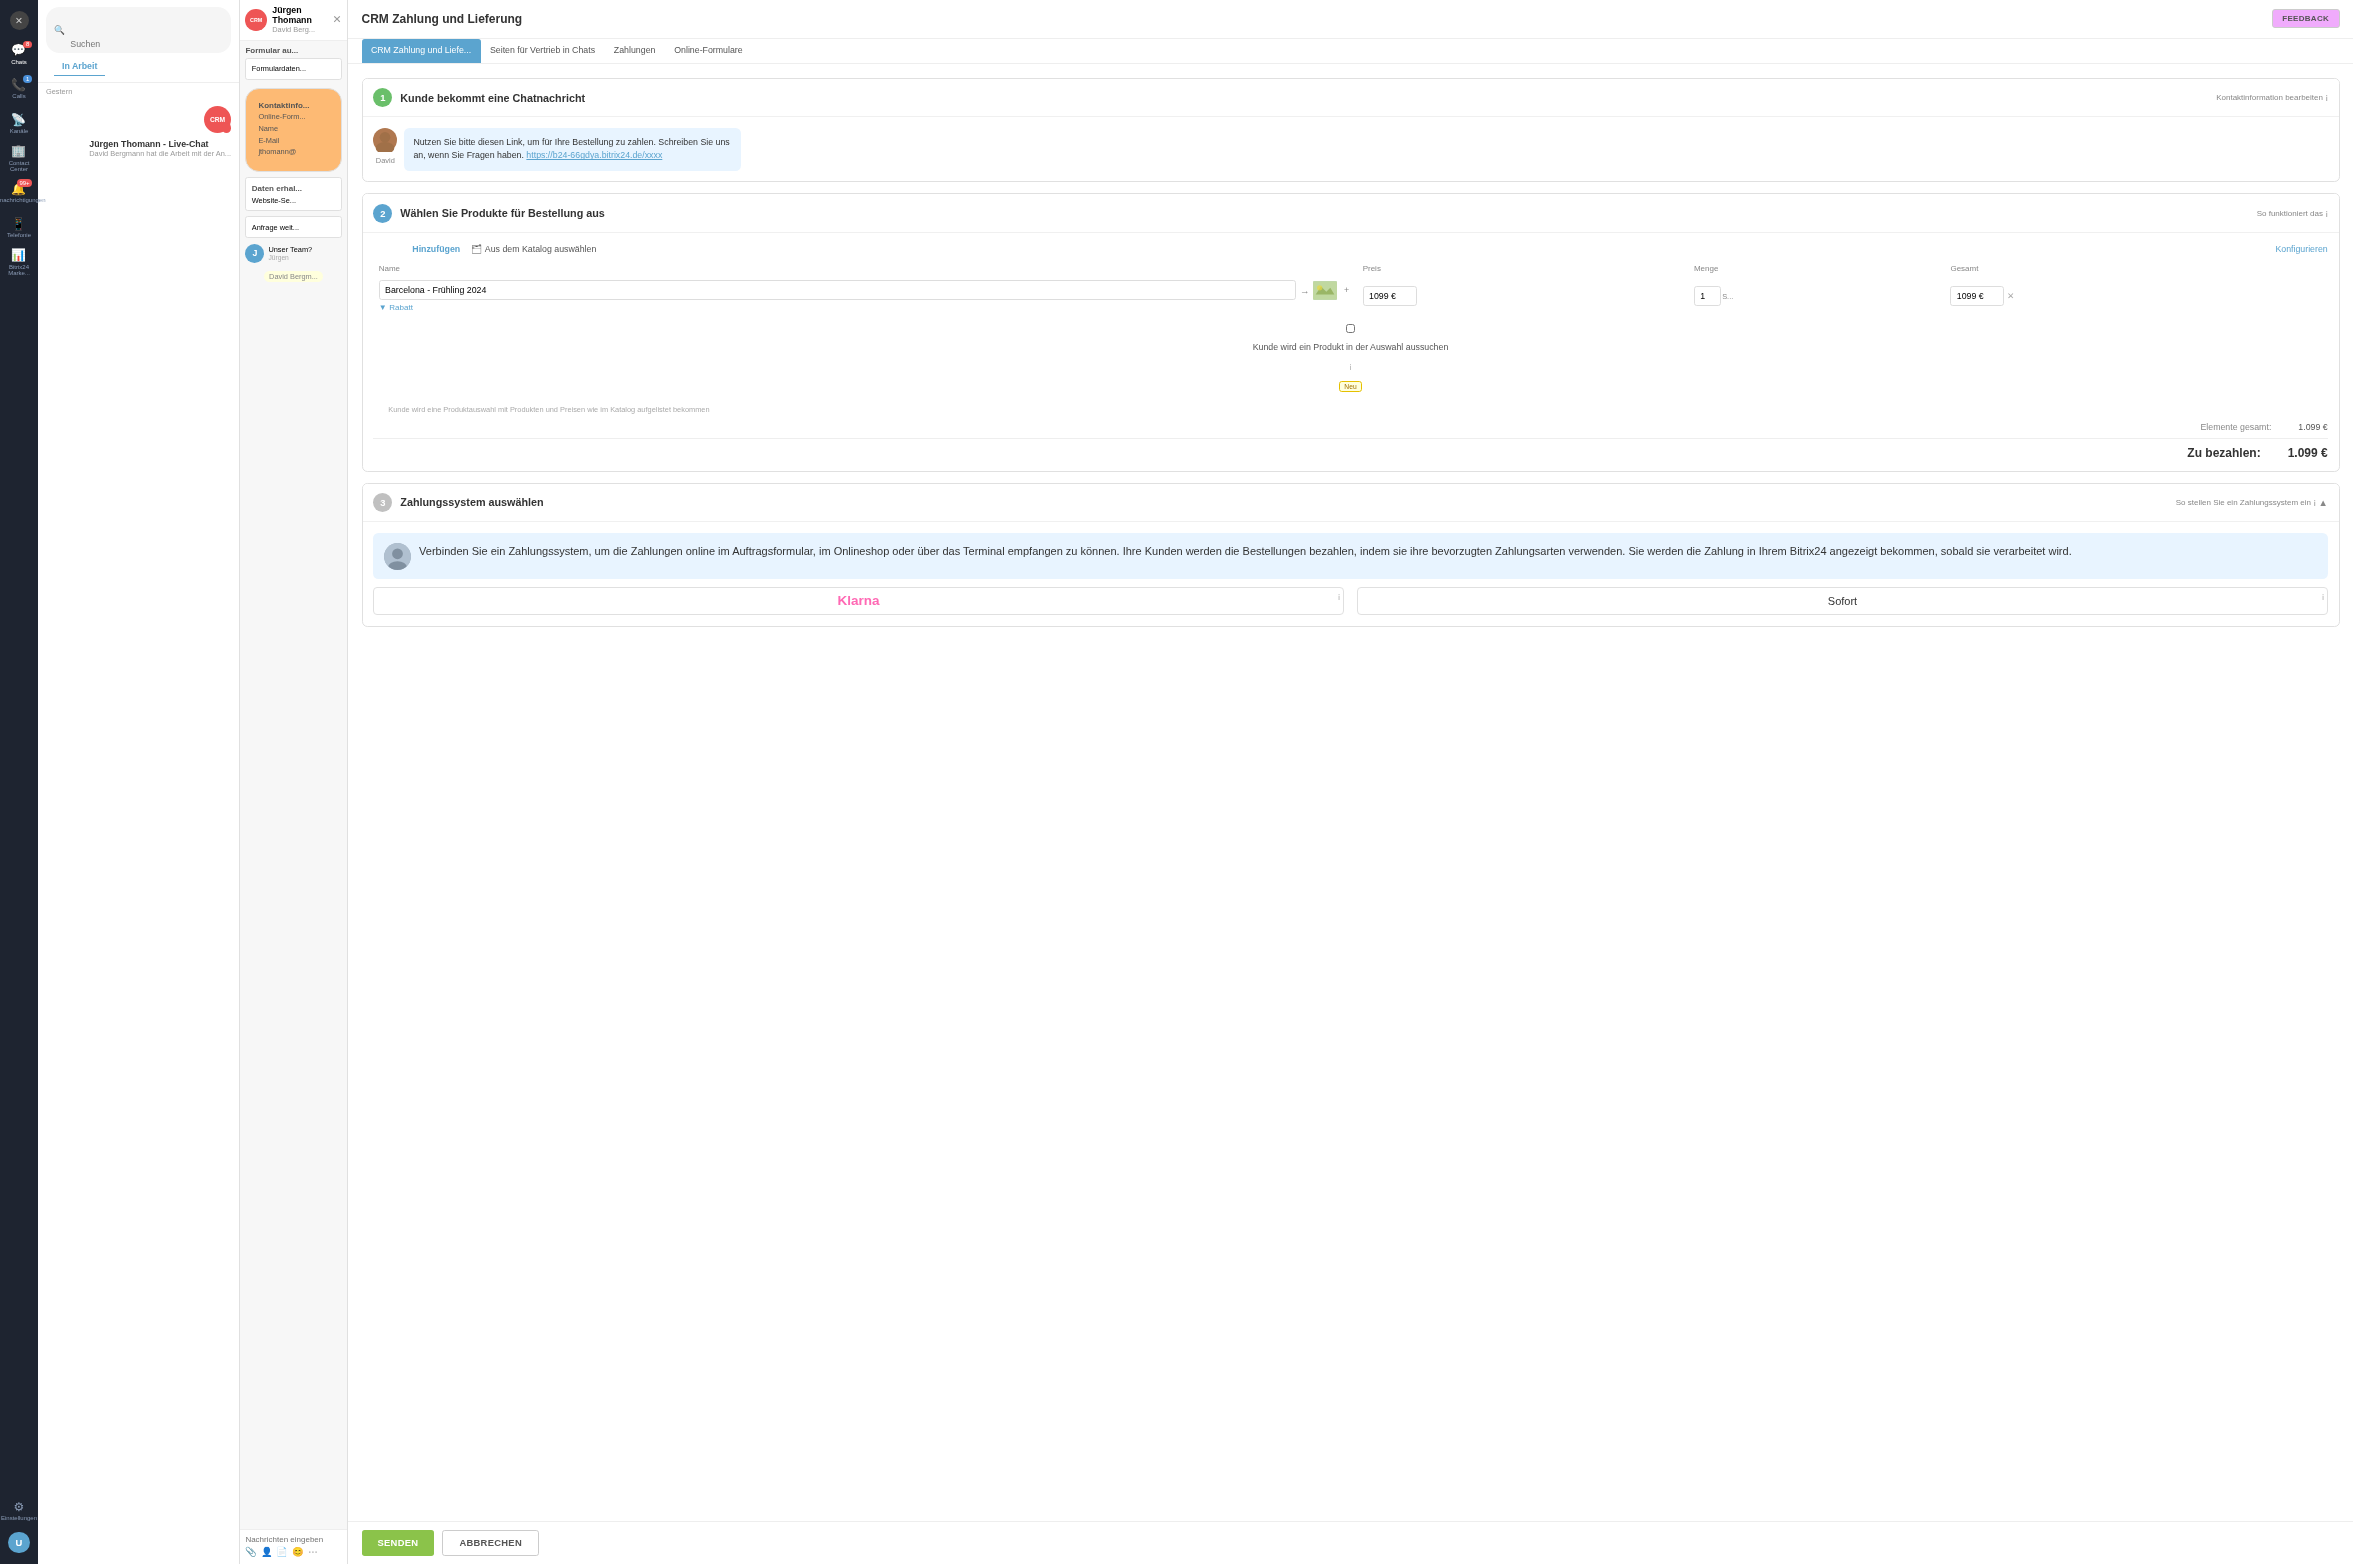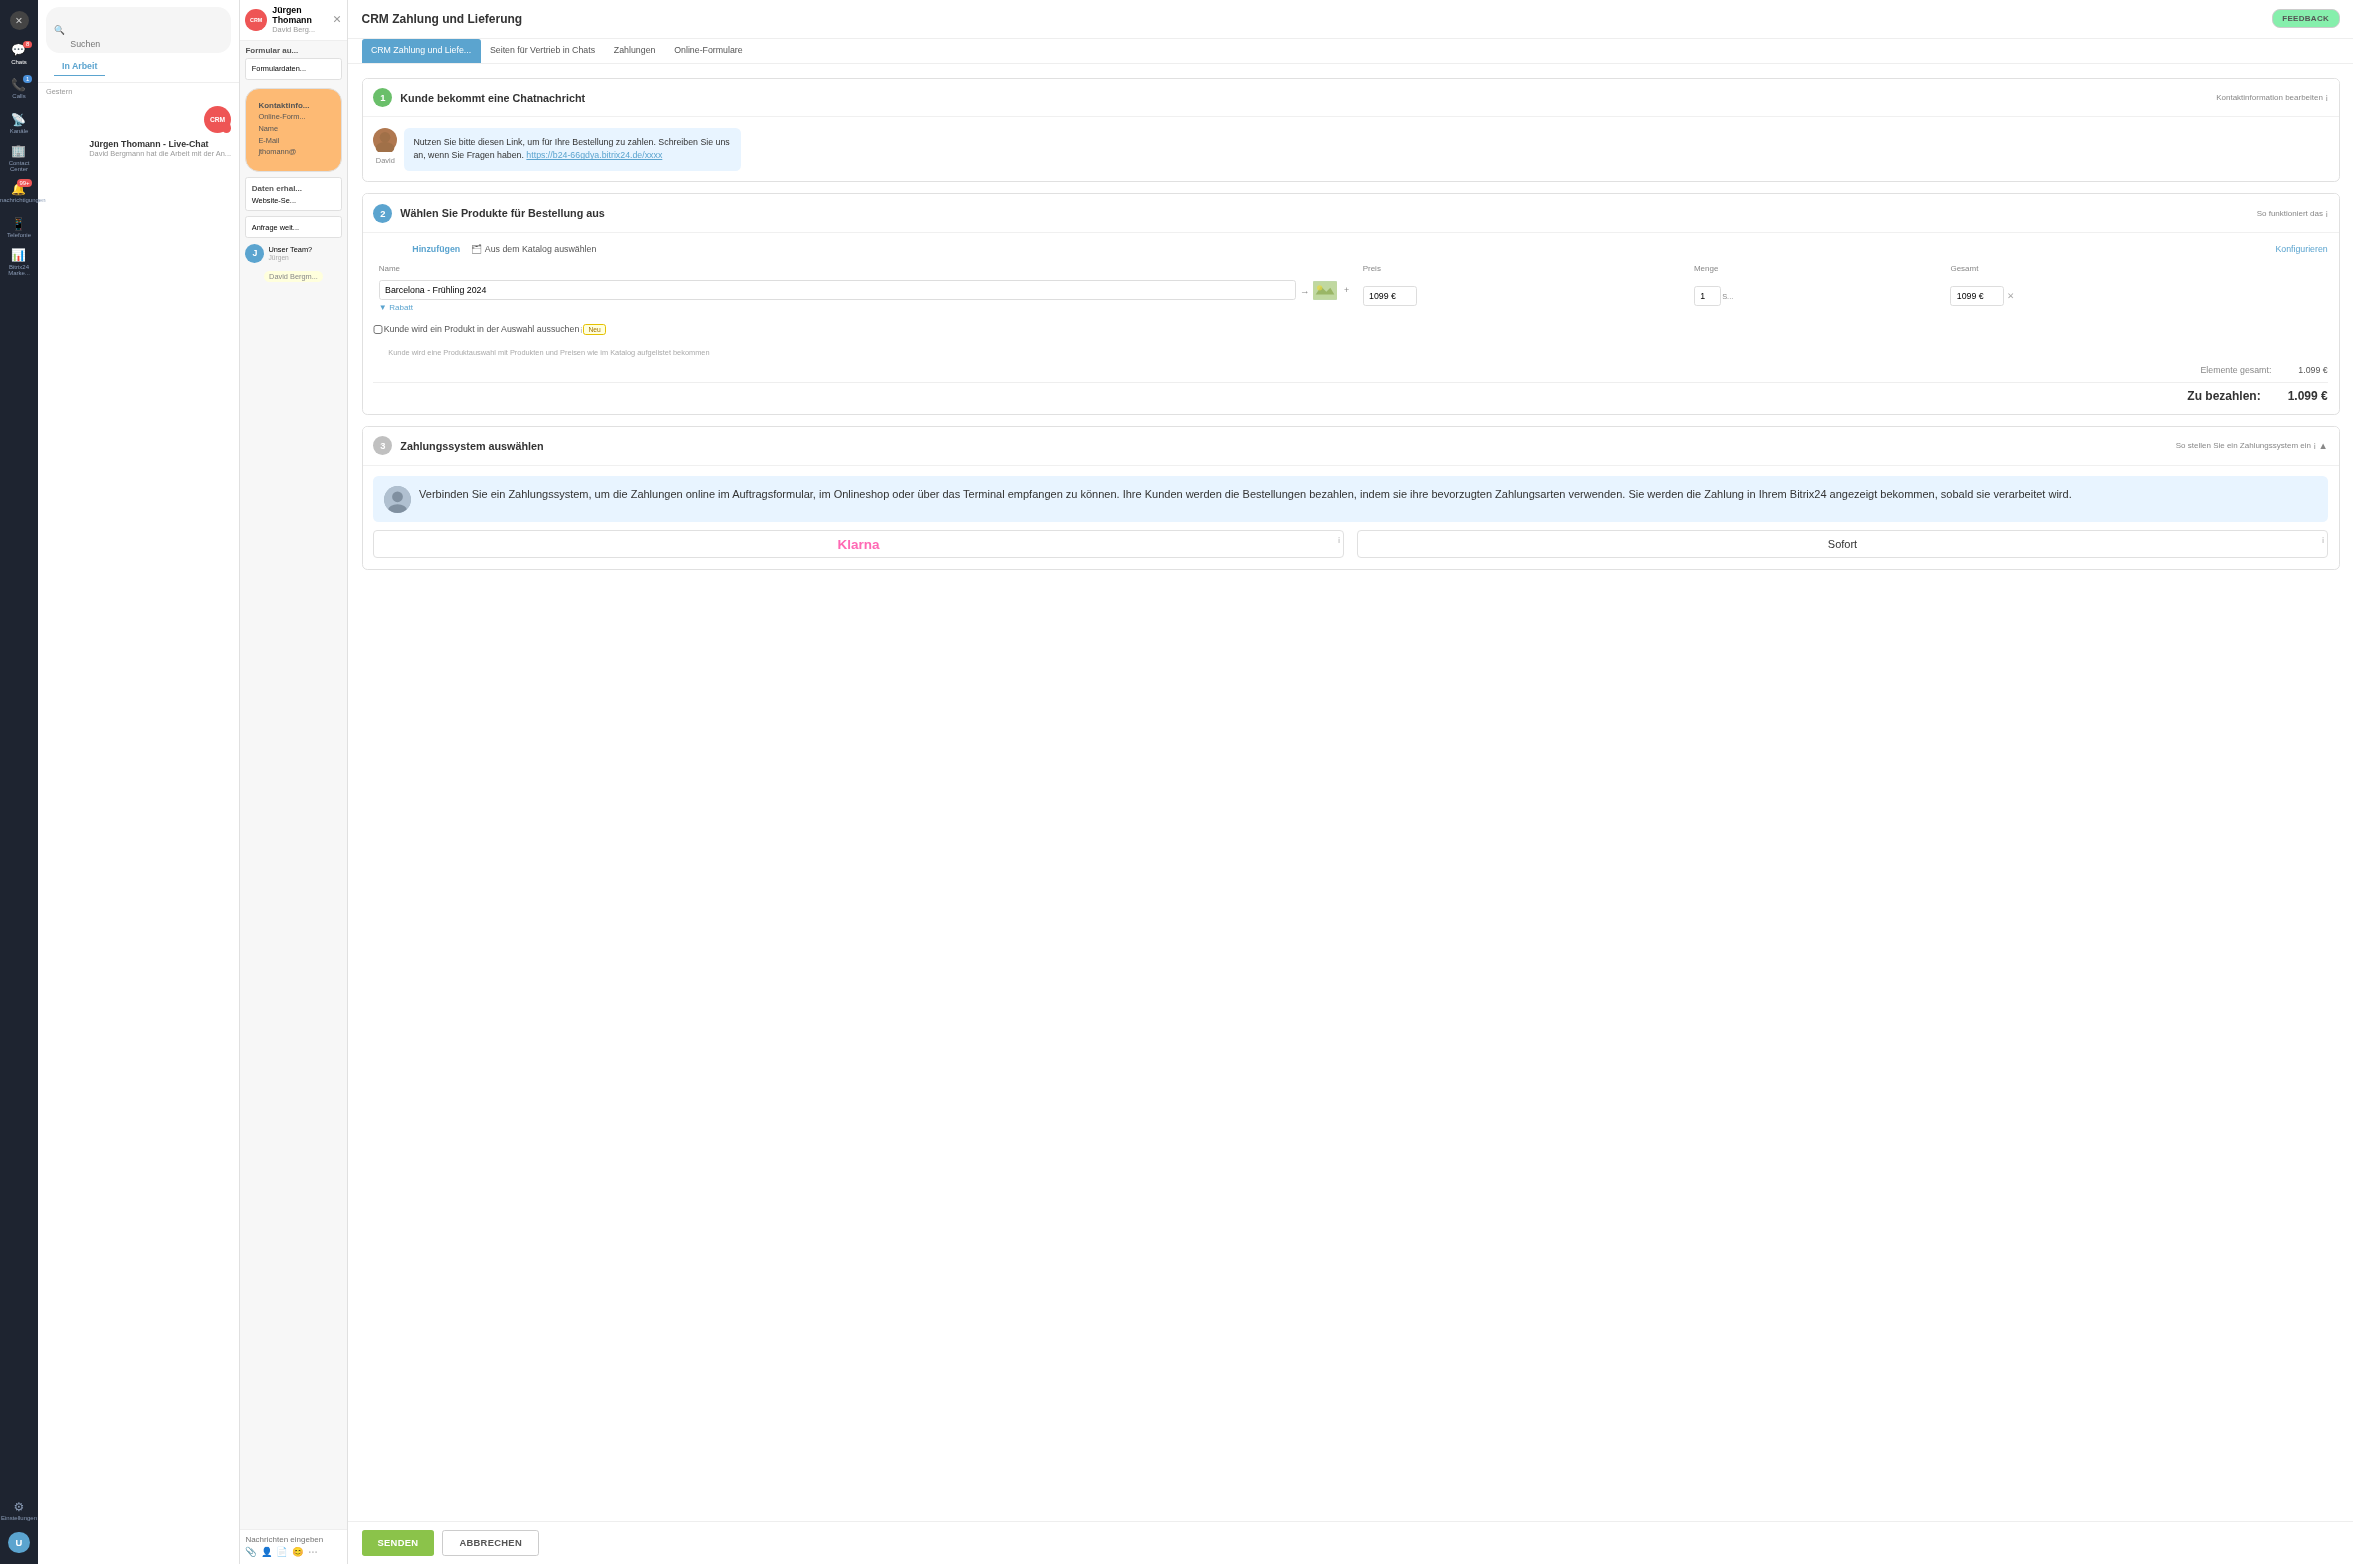--- a/index.html
+++ b/index.html
@@ -49,21 +49,21 @@
     .msg-input-area { padding: 4px 5.4px; border-top: 0.7px solid #eee; background: #fff; }
     .msg-input { width: 100%; border: none; outline: none; font-size: 8px; color: #999; }
     .msg-toolbar { display: flex; gap: 4px; padding: 2.7px 0; }
     .msg-toolbar span { font-size: 9.4px; cursor: pointer; color: #888; }
     .david-label { display: inline-block; background: #ffd; border-radius: 5.4px; padding: 1.3px 5.4px; font-size: 7.4px; color: #888; margin: 2.7px 0; }
 
     
     .crm-panel { flex: 1; background: #fff; display: flex; flex-direction: column; overflow: hidden; }
     .crm-header { display: flex; align-items: center; justify-content: space-between; padding: 9.4px 13.5px; border-bottom: 0.7px solid #eee; }
     .crm-title { font-size: 12px; font-weight: 600; color: #333; }
-    .feedback-btn { border: 0.7px solid #ccc; background: #86efac; padding: 4px 9.4px; border-radius: 8px; font-size: 8px; cursor: pointer; color: #555; font-weight: 600; letter-spacing: 0.3px; }
+    .feedback-btn { border: 0.7px solid #ccc; background: #f0abfc; padding: 4px 9.4px; border-radius: 3px; font-size: 8px; cursor: pointer; color: #555; font-weight: 600; letter-spacing: 0.3px; }
     .crm-nav { display: flex; gap: 0; padding: 0 13.5px; border-bottom: 0.7px solid #eee; }
     .crm-nav-item { padding: 6.7px 9.4px; font-size: 8.8px; cursor: pointer; color: #555; border-bottom: 1.3px solid transparent; white-space: nowrap; }
     .crm-nav-item.active { background: #5ba4cf; color: #fff; border-radius: 2.7px 2.7px 0 0; }
     .crm-body { flex: 1; overflow-y: auto; padding: 13.5px; }
 
     
     .step-section { border: 0.7px solid #e0e0e0; border-radius: 5.4px; margin-bottom: 10.8px; overflow: hidden; }
     .step-header { display: flex; align-items: center; justify-content: space-between; padding: 9.4px 10.8px; background: #fff; }
     .step-header-left { display: flex; align-items: center; gap: 8px; }
     .step-num { width: 19px; height: 19px; border-radius: 50%; display: flex; align-items: center; justify-content: center; font-weight: 700; font-size: 9.4px; color: #fff; }
@@ -95,21 +95,21 @@
     .product-arrow { color: #888; font-size: 9.4px; }
     .product-thumb { width: 24px; height: 19px; background: #c0d8c0; border-radius: 1.3px; display: flex; align-items: center; justify-content: center; font-size: 5.4px; color: #666; }
     .product-plus { color: #888; margin: 0 2.7px; }
     .price-input { width: 54px; border: 0.7px solid #ddd; border-radius: 2.7px; padding: 4px 5.4px; font-size: 8.8px; }
     .qty-input { width: 27px; border: 0.7px solid #ddd; border-radius: 2.7px; padding: 4px 5.4px; font-size: 8.8px; }
     .total-input { width: 54px; border: 0.7px solid #ddd; border-radius: 2.7px; padding: 4px 5.4px; font-size: 8.8px; }
     .discount-row { display: flex; align-items: center; gap: 2.7px; font-size: 8px; color: #5ba4cf; cursor: pointer; margin-top: 2.7px; }
 
     
     .checkbox-area { margin: 8px 0; }
-    .checkbox-row { display: flex; align-items: center; gap: 1px; }
+    .checkbox-row { display: flex; align-items: center; gap: 9px; flex-direction: column; }
     .checkbox-row input[type=checkbox] { width: 9.4px; height: 9.4px; }
     .checkbox-label { font-size: 8.8px; color: #555; }
     .new-badge { background: #ffd; border: 0.7px solid #e5c000; color: #a07000; border-radius: 2.7px; font-size: 6.7px; padding: 0.7px 4px; }
     .checkbox-sublabel { font-size: 7.4px; color: #aaa; margin-top: 13px; margin-left: 15px; }
 
     
     .totals-section { margin-top: 8px; }
     .totals-row { display: flex; justify-content: flex-end; gap: 27px; font-size: 8.8px; color: #555; margin-bottom: 4px; }
     .totals-row .label { color: #888; }
     .totals-row.savings .value { color: #e55; }

